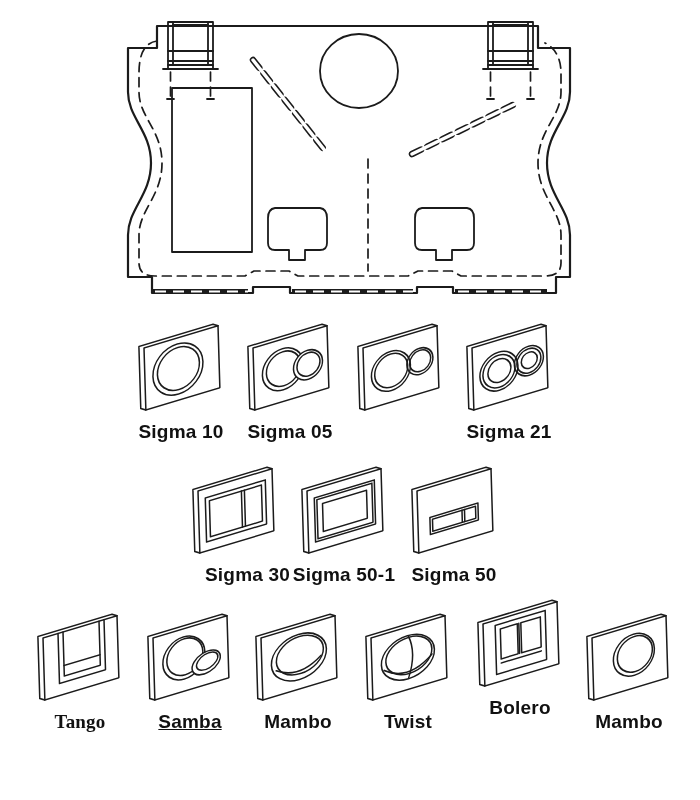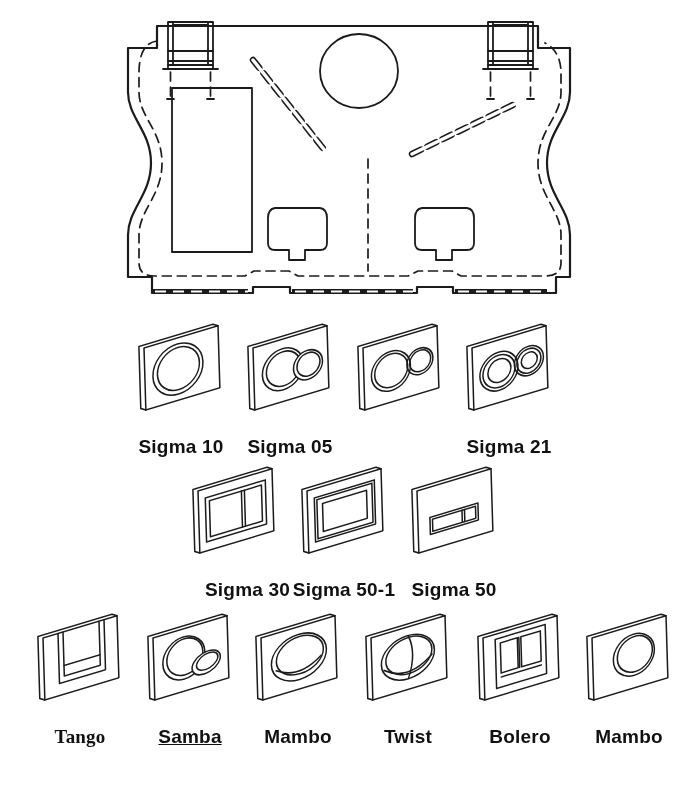--- a/index.html
+++ b/index.html
@@ -4,21 +4,21 @@
 <style>
   html,body{margin:0;padding:0;background:#ffffff;}
   .canvas{
     position:relative;width:700px;height:800px;background:#ffffff;
     font-family:"Liberation Sans",sans-serif;color:#111111;overflow:hidden;
   }
   .cistern{position:absolute;left:115px;top:13px;}
   .plate-item{position:absolute;width:110px;text-align:center;}
   .plate-item svg{display:block;margin:0 auto;}
   .plate-label{
-    margin-top:22px;font-size:19px;font-weight:600;letter-spacing:0.2px;
+    margin-top:7px;font-size:19px;font-weight:600;letter-spacing:0.2px;
     color:#111111;white-space:nowrap;
   }
   
   .ln{fill:none;stroke:#1b1b1b;stroke-width:2.2;stroke-linejoin:round;stroke-linecap:round;}
   .ln1{fill:none;stroke:#1b1b1b;stroke-width:1.8;stroke-linejoin:round;stroke-linecap:round;}
   .dash{fill:none;stroke:#1b1b1b;stroke-width:1.7;stroke-dasharray:9 6;stroke-linecap:round;stroke-linejoin:round;}
   .s{fill:none;stroke:#1b1b1b;stroke-width:1.5;stroke-linejoin:round;stroke-linecap:round;}
   .sf{fill:#ffffff;stroke:#1b1b1b;stroke-width:1.5;stroke-linejoin:round;}
 </style>
 </head>
@@ -221,21 +221,21 @@
         <rect class="s" x="0" y="0" width="74" height="62"></rect>
         <ellipse class="s" cx="36" cy="30" rx="26.5" ry="21.5"></ellipse>
         <ellipse class="s" cx="37" cy="28.5" rx="23" ry="18"></ellipse>
         <path class="s" d="M37,9 Q45,28 36,51"></path>
         <path class="s" d="M12,36 Q36,54 60,34"></path>
       </g>
     </svg>
     <div class="plate-label">Twist</div>
   </div>
 
-  <div class="plate-item" style="left:465px;top:610px;">
+  <div class="plate-item" style="left:465px;top:596px;">
     <svg width="96" height="94" viewBox="0 0 96 94">
       <g transform="matrix(1,-0.3,0.03,1,11,28)">
         <path class="s" d="M0,62 L-5,59 L-5,-3 L69,-3 L74,0"></path>
         <rect class="s" x="0" y="0" width="74" height="62"></rect>
         <rect class="s" x="12" y="5" width="50" height="49"></rect>
         <rect class="s" x="17" y="10" width="17" height="30"></rect>
         <rect class="s" x="37.5" y="10" width="19.5" height="30"></rect>
         <path class="s" d="M35.5,10 V40" stroke-width="2.4"></path>
         <path class="s" d="M17,44 H57" stroke-width="2.4"></path>
       </g>

